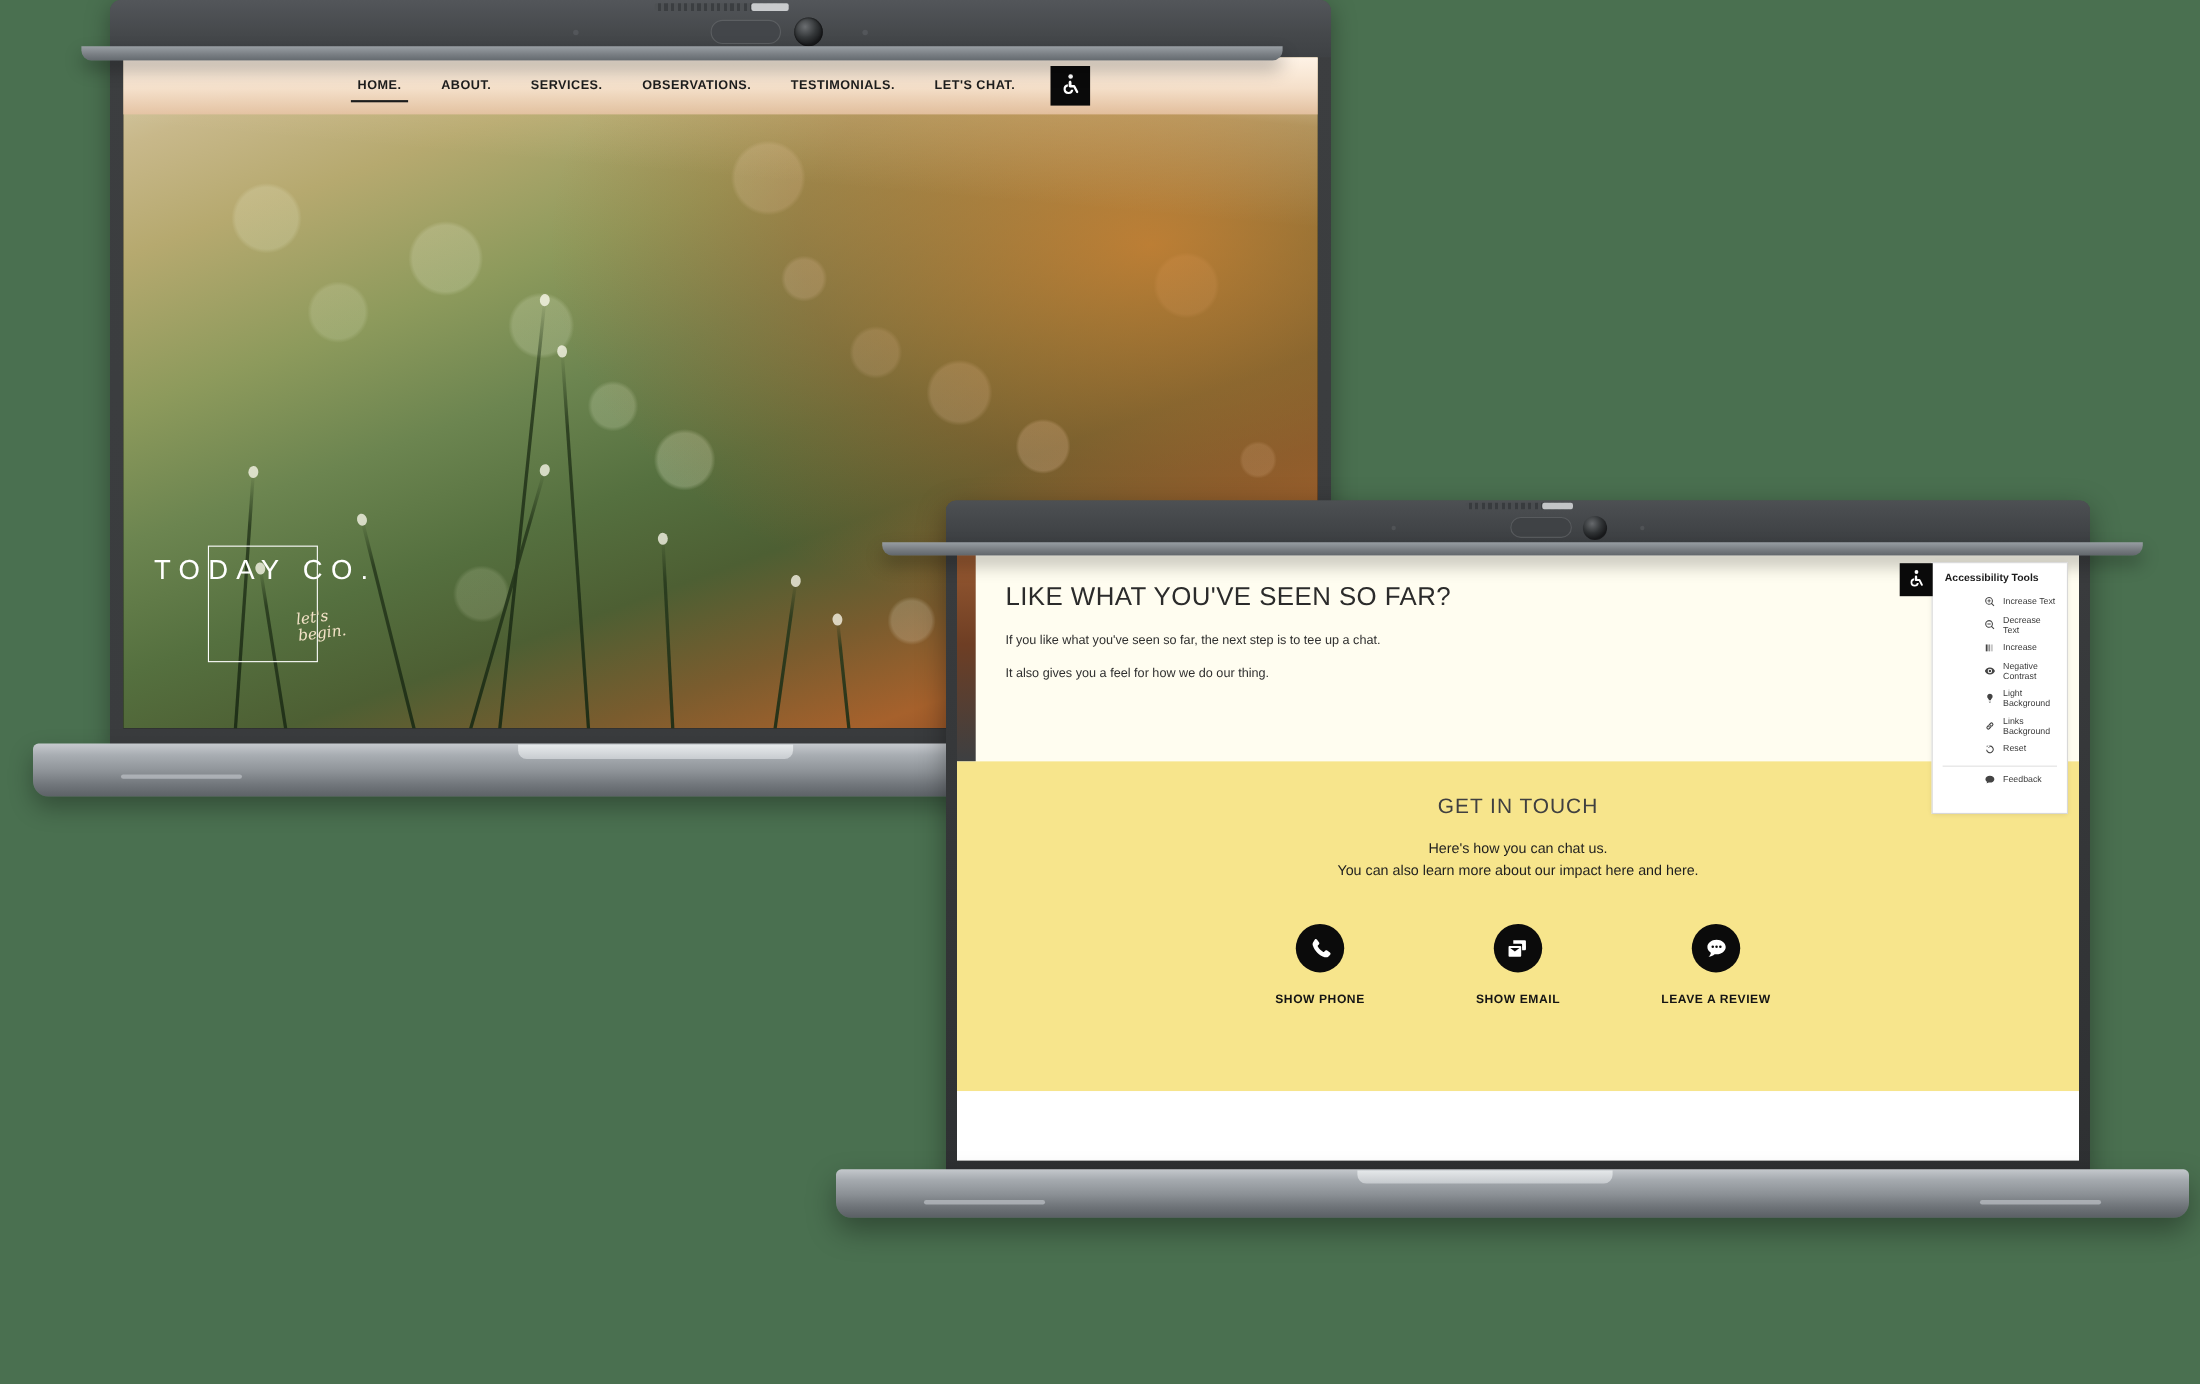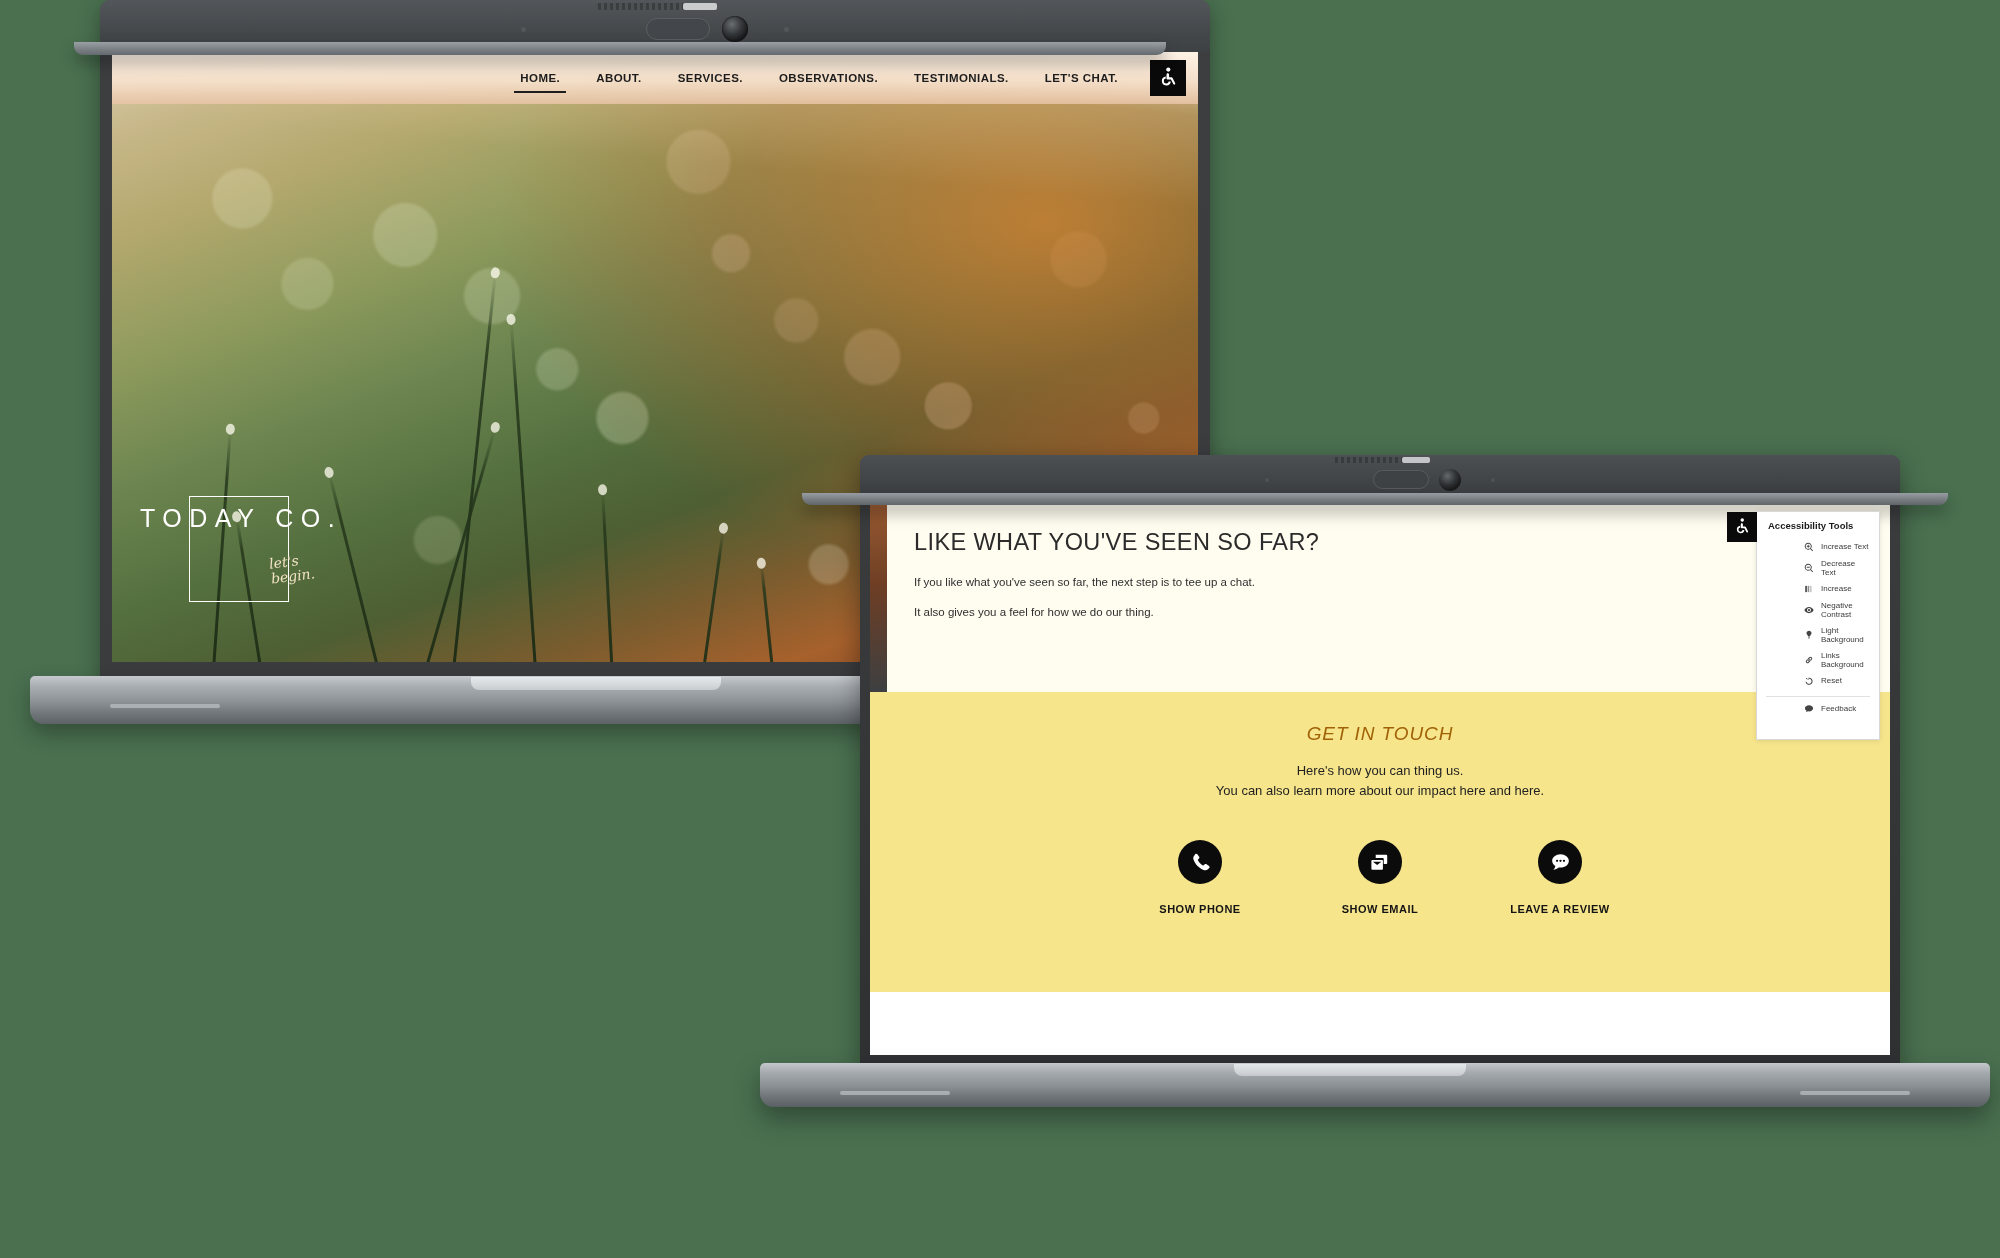--- a/index.html
+++ b/index.html
@@ -100,21 +100,21 @@
     transform-origin: bottom center;
   }
   .blade::after{
     content:""; position:absolute; top:-7px; left:-3px; width:9px; height:11px;
     border-radius:50%; background: rgba(255,252,240,.75);
   }
 
   
   .nav1 {
     position: absolute; left: 0; top: 0; width: 100%; height: 52px;
-    display: flex; align-items: center; justify-content: flex-end;
+    display: flex; align-items: center; justify-content: center;
     padding-right: 8px; gap: 0px;
     background: linear-gradient(180deg, rgba(255,244,232,.96) 0%, rgba(247,226,206,.93) 55%, rgba(232,196,166,.86) 100%);
   }
   .nav1 .nlink {
     font-size: 11.5px; font-weight: 700; letter-spacing: .45px;
     color: #1d1d1d; padding: 0 18px; line-height: 52px;
     position: relative; text-decoration: none; white-space: nowrap;
     font-family: "Liberation Sans", sans-serif;
   }
   .nav1 .nlink.active::after {
@@ -251,22 +251,22 @@
   .a11y-item .ic svg { width: 10px; height: 10px; fill: #444; }
   .a11y-sep { height: 1px; background: #e0e0e0; margin: 3px 9px; }
 
   
   .yellow {
     background: #f7e58c; width: 100%; height: 300px;
     display: flex; flex-direction: column; align-items: center;
     padding-top: 31px;
   }
   .get-title {
-    font-size: 19px; color: #a16207; letter-spacing: .9px; font-weight: 400;
-    font-family: "Liberation Sans", sans-serif; margin-bottom: 16px; font-style: italic;
+    font-size: 19px; color: #404040; letter-spacing: .9px; font-weight: 400;
+    font-family: "Liberation Sans", sans-serif; margin-bottom: 16px;
   }
   .get-sub {
     font-size: 13px; color: #1f1f1f; line-height: 1.5; text-align: center;
     font-family: "Liberation Sans", sans-serif; margin-bottom: 40px;
   }
   .actions { display: flex; gap: 60px; align-items: flex-start; }
   .action { display: flex; flex-direction: column; align-items: center; gap: 19px; width: 120px; }
   .circ {
     width: 44px; height: 44px; border-radius: 50%; background: #0b0b0b;
     display: flex; align-items: center; justify-content: center;
@@ -482,21 +482,21 @@
               </span>
               <span>Feedback</span>
             </div>
 
           </div>
         </section>
 
         <section class="yellow">
           <div class="get-title">GET IN TOUCH</div>
           <div class="get-sub">
-            <div>Here's how you can thing us.</div>
+            <div>Here's how you can chat us.</div>
             <div>You can also learn more about our impact here and here.</div>
           </div>
 
           <div class="actions">
 
             <div class="action">
               <span class="circ">
                 <svg viewBox="0 0 24 24">
                   <path d="M6.6 3.2c.6-.6 1.6-.5 2.1.2l1.9 2.6c.4.6.3 1.4-.2 1.9l-1 1c-.2.2-.2.5-.1.8.5 1.1 1.3 2.2 2.2 3.1.9.9 2 1.7 3.1 2.2.3.1.6.1.8-.1l1-1c.5-.5 1.3-.6 1.9-.2l2.6 1.9c.7.5.8 1.5.2 2.1l-1.3 1.3c-1 1-2.5 1.4-3.9 1-2.6-.8-5-2.3-7-4.3s-3.5-4.4-4.3-7c-.4-1.4 0-2.9 1-3.9z"></path>
                 </svg>

